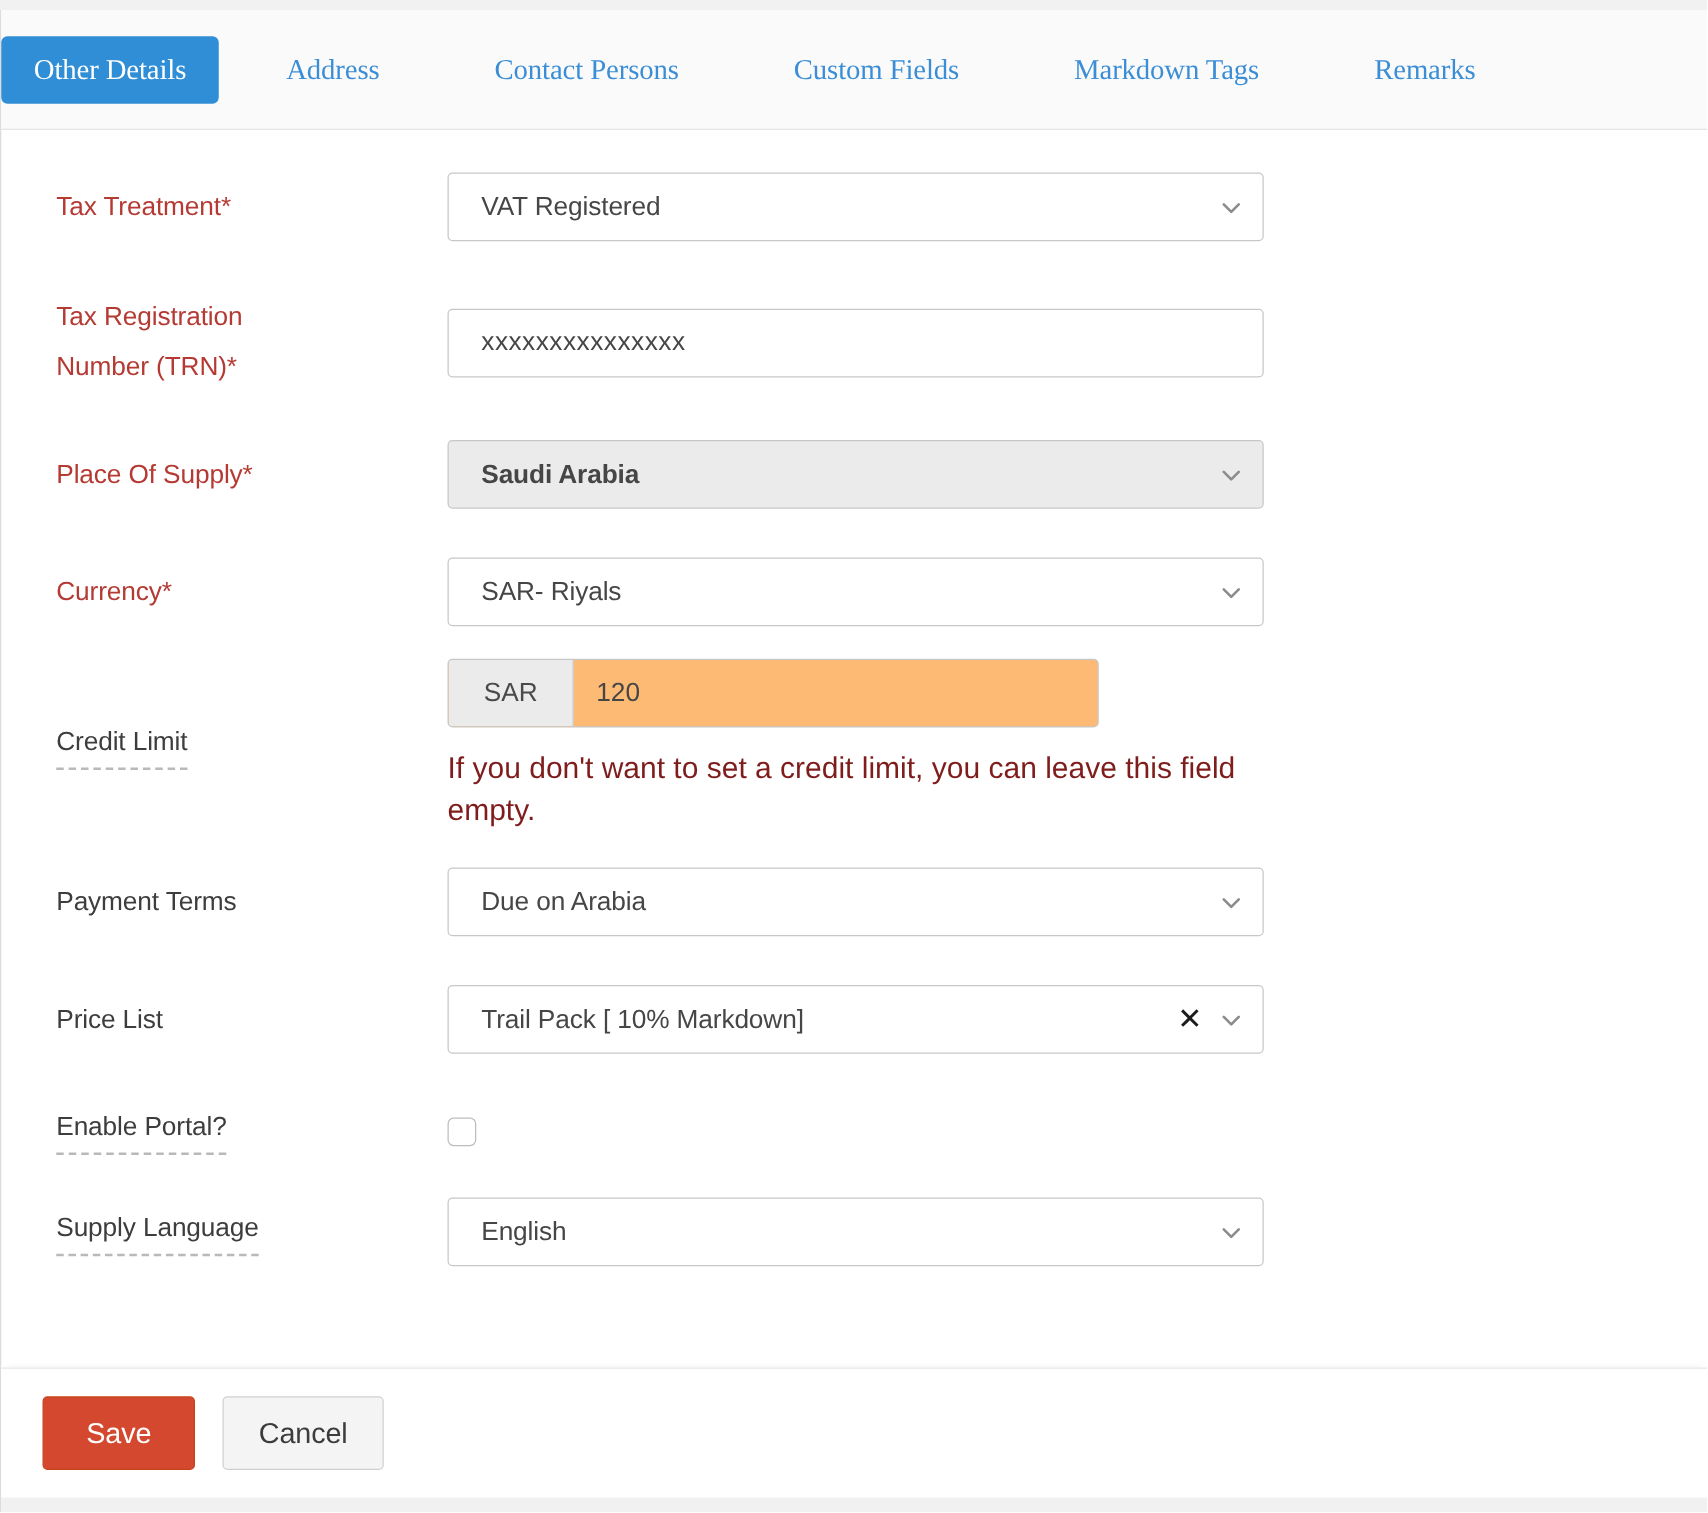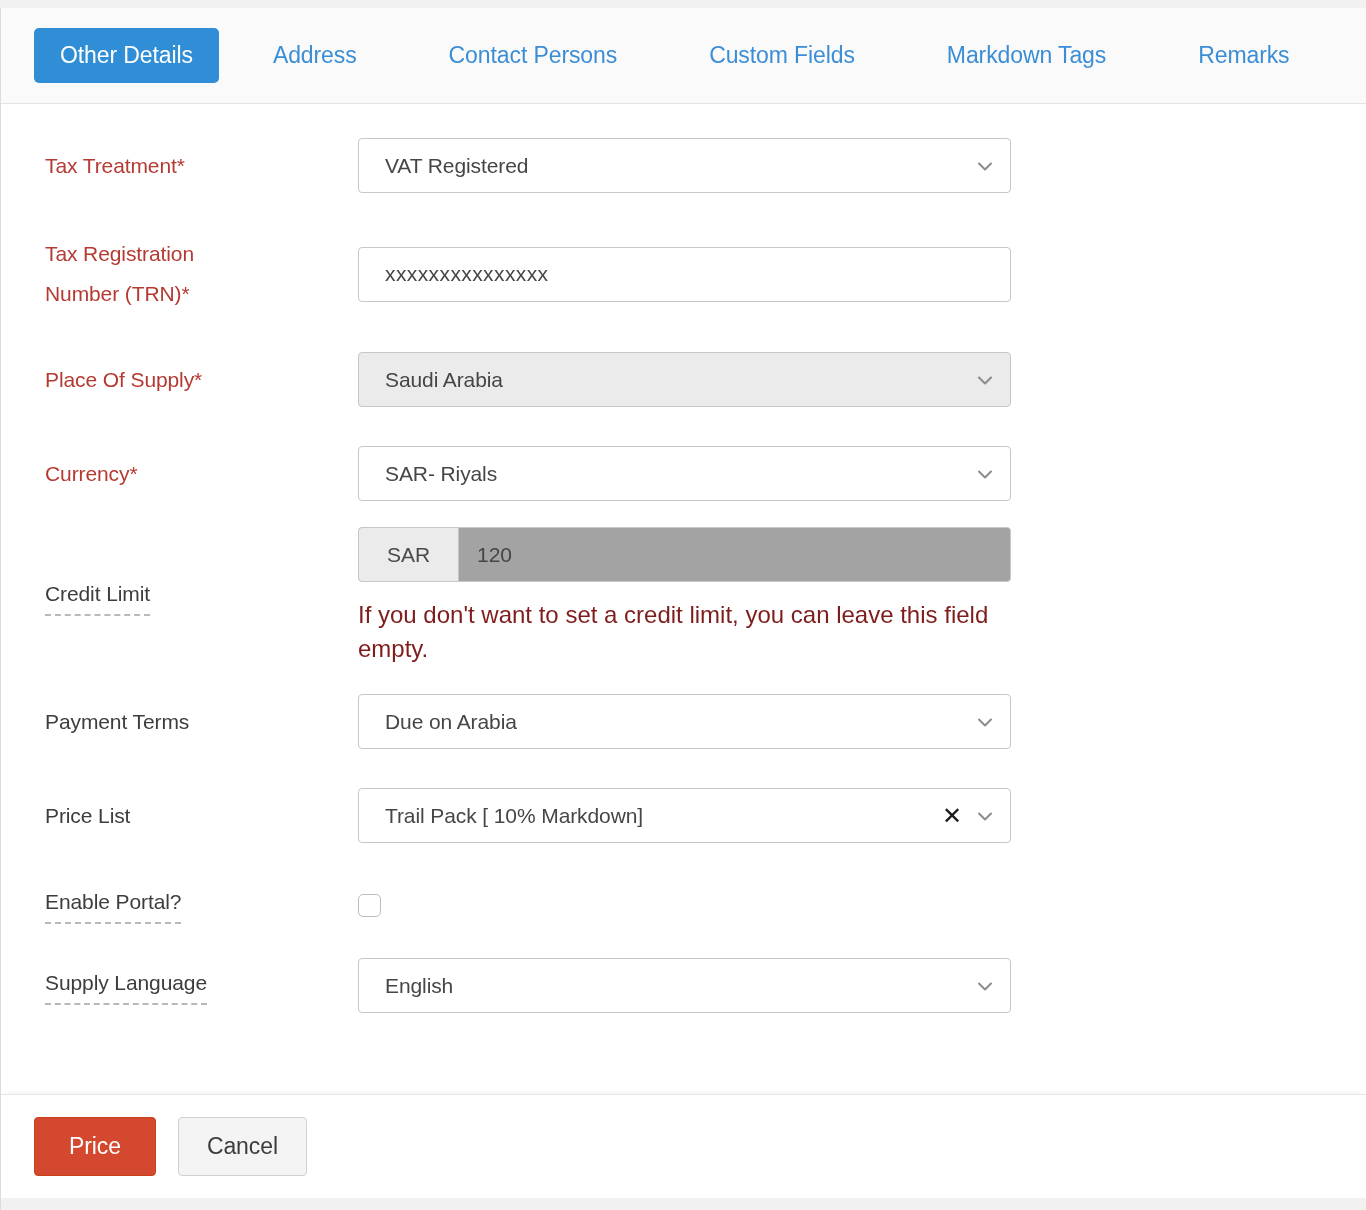--- a/index.html
+++ b/index.html
@@ -28,22 +28,22 @@
     background: #ffffff;
   }
 
   
   .tabbar {
     height: 96px;
     background: #fafafa;
     border-bottom: 1px solid #e4e4e4;
     display: flex;
     align-items: center;
-    padding-left: 33px;
     gap: 0;
+    font-family: Liberation Serif, serif;
   }
   .tab {
     font-size: 23px;
     color: #3b8ed6;
     padding: 14px 26px;
     border-radius: 5px;
     white-space: nowrap;
     cursor: pointer;
     letter-spacing: -0.1px;
   }
@@ -93,21 +93,21 @@
     border: 1px solid #c7c7c7;
     border-radius: 4px;
     background: #ffffff;
     display: flex;
     align-items: center;
     padding: 0 14px 0 26px;
     font-size: 21px;
     color: #464646;
     position: relative;
   }
-  .ctl.disabled { background: #ebebeb; }
+  .ctl.disabled { background: #ebebeb; font-weight: bold; }
   .ctl .val { flex: 1 1 auto; letter-spacing: -0.1px; }
   .ctl .mono-x { letter-spacing: 0.4px; font-size: 21px; }
 
   .chev {
     width: 22px;
     height: 22px;
     flex: 0 0 22px;
     color: #8c8c8c;
     display: inline-block;
   }
@@ -116,27 +116,27 @@
     font-size: 24px;
     color: #1c1c1c;
     margin-right: 12px;
     line-height: 1;
     cursor: pointer;
     font-family: "Liberation Sans", sans-serif;
   }
 
   
   .input-group {
-    width: 653px;
+    width: 521px;
     height: 55px;
     display: flex;
     border: 1px solid #c7c7c7;
     border-radius: 4px;
     overflow: hidden;
-    background: #a3a3a3;
+    background: #fdba74;
   }
   .ig-prefix {
     width: 100px;
     background: #ebebeb;
     border-right: 1px solid #c7c7c7;
     display: flex;
     align-items: center;
     justify-content: center;
     font-size: 21px;
     color: #4a4a4a;
@@ -390,18 +390,18 @@
                 <path d="M5 8.5 L11 14.5 L17 8.5" fill="none" stroke="currentColor" stroke-width="2.1" stroke-linecap="round" stroke-linejoin="round"></path>
               </svg>
           </span>
         </div>
       </div>
     </div>
 
   </div>
 
   <div class="footer">
-    <button class="btn btn-save">Price</button>
+    <button class="btn btn-save">Save</button>
     <button class="btn btn-cancel">Cancel</button>
   </div>
 
   <div class="page-bottom-strip"></div>
 </div>
 
 </body></html>

